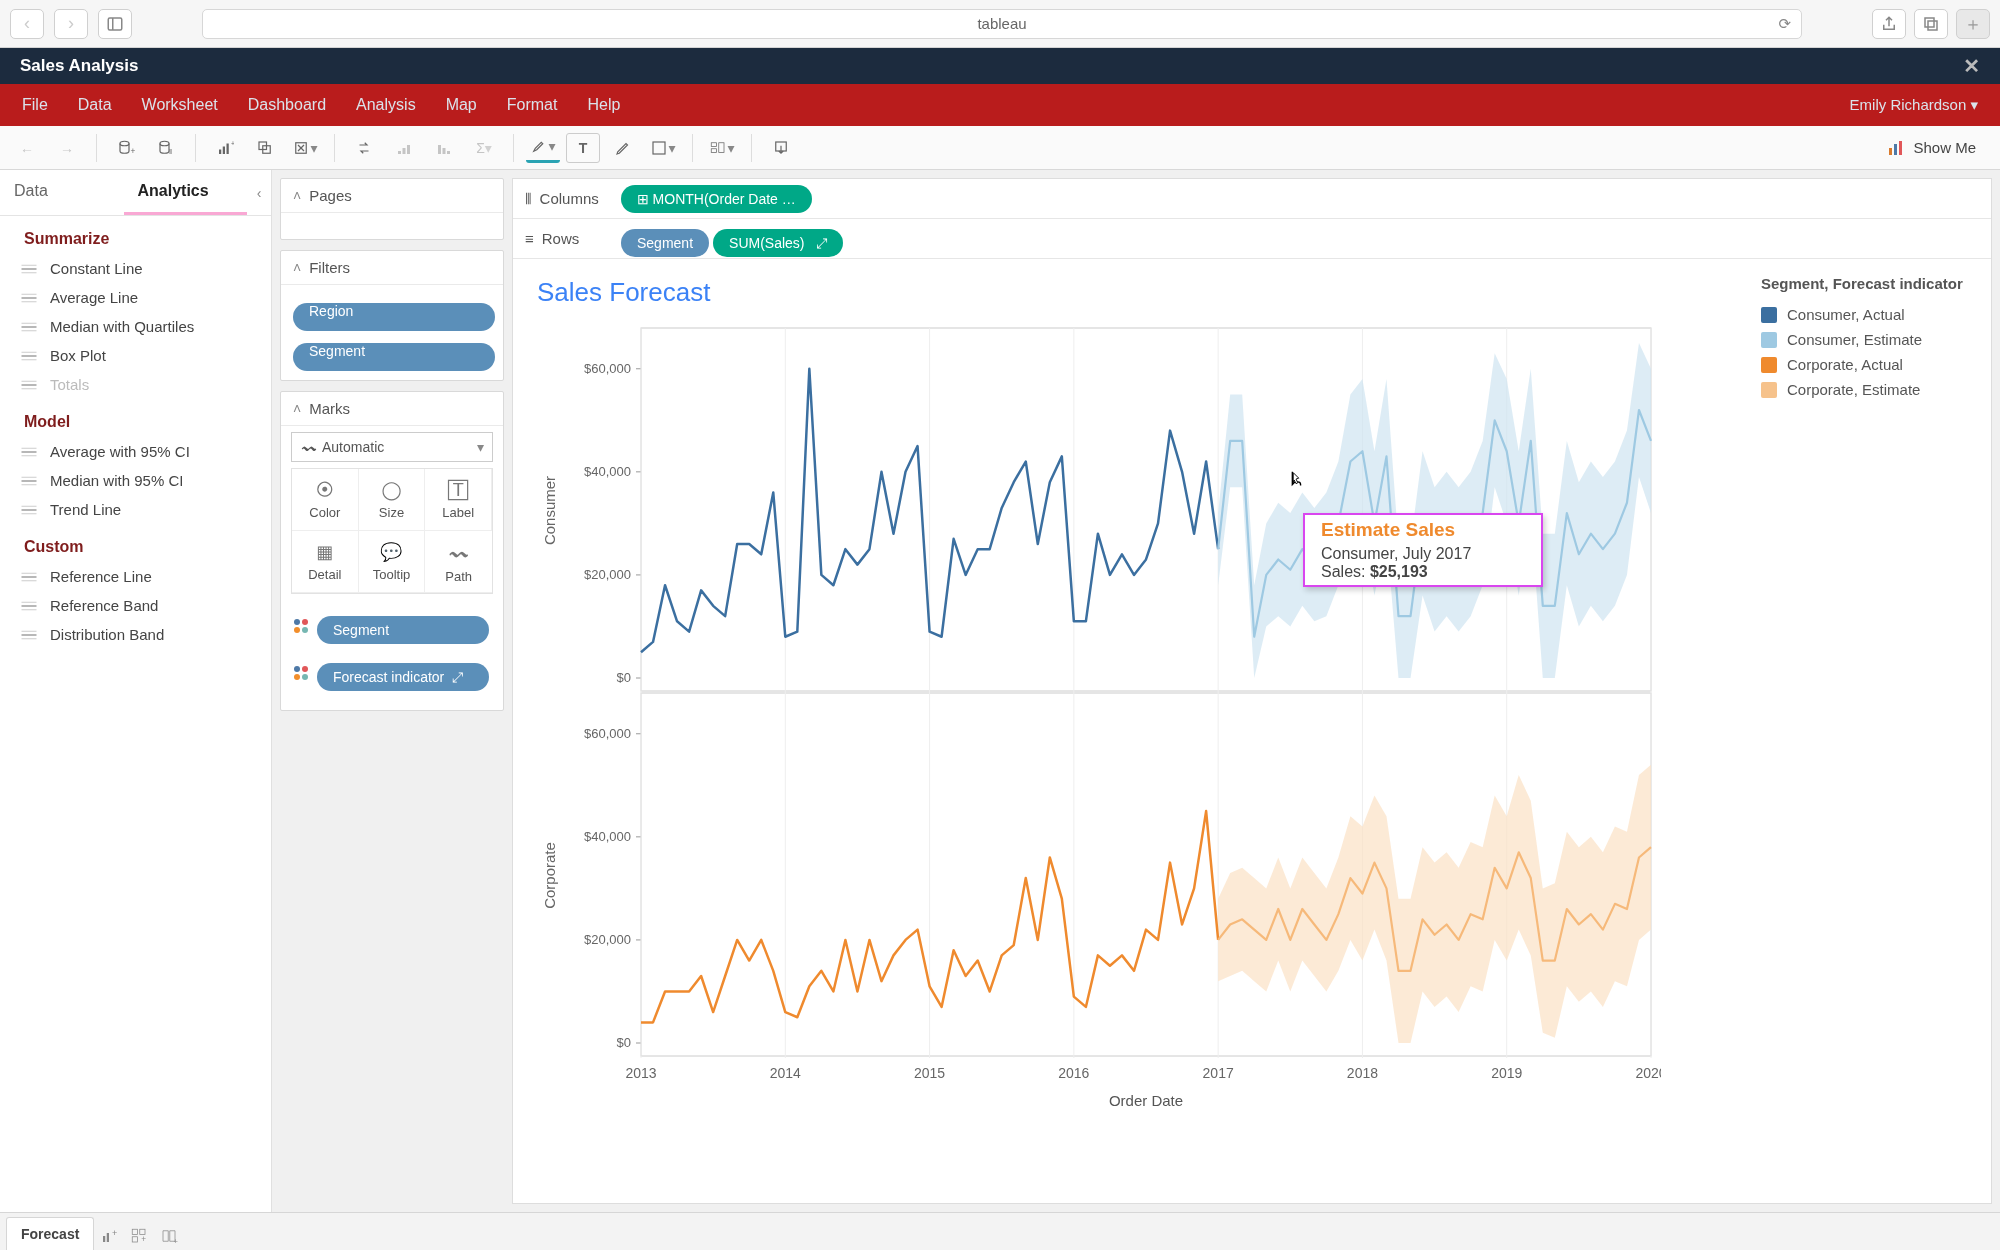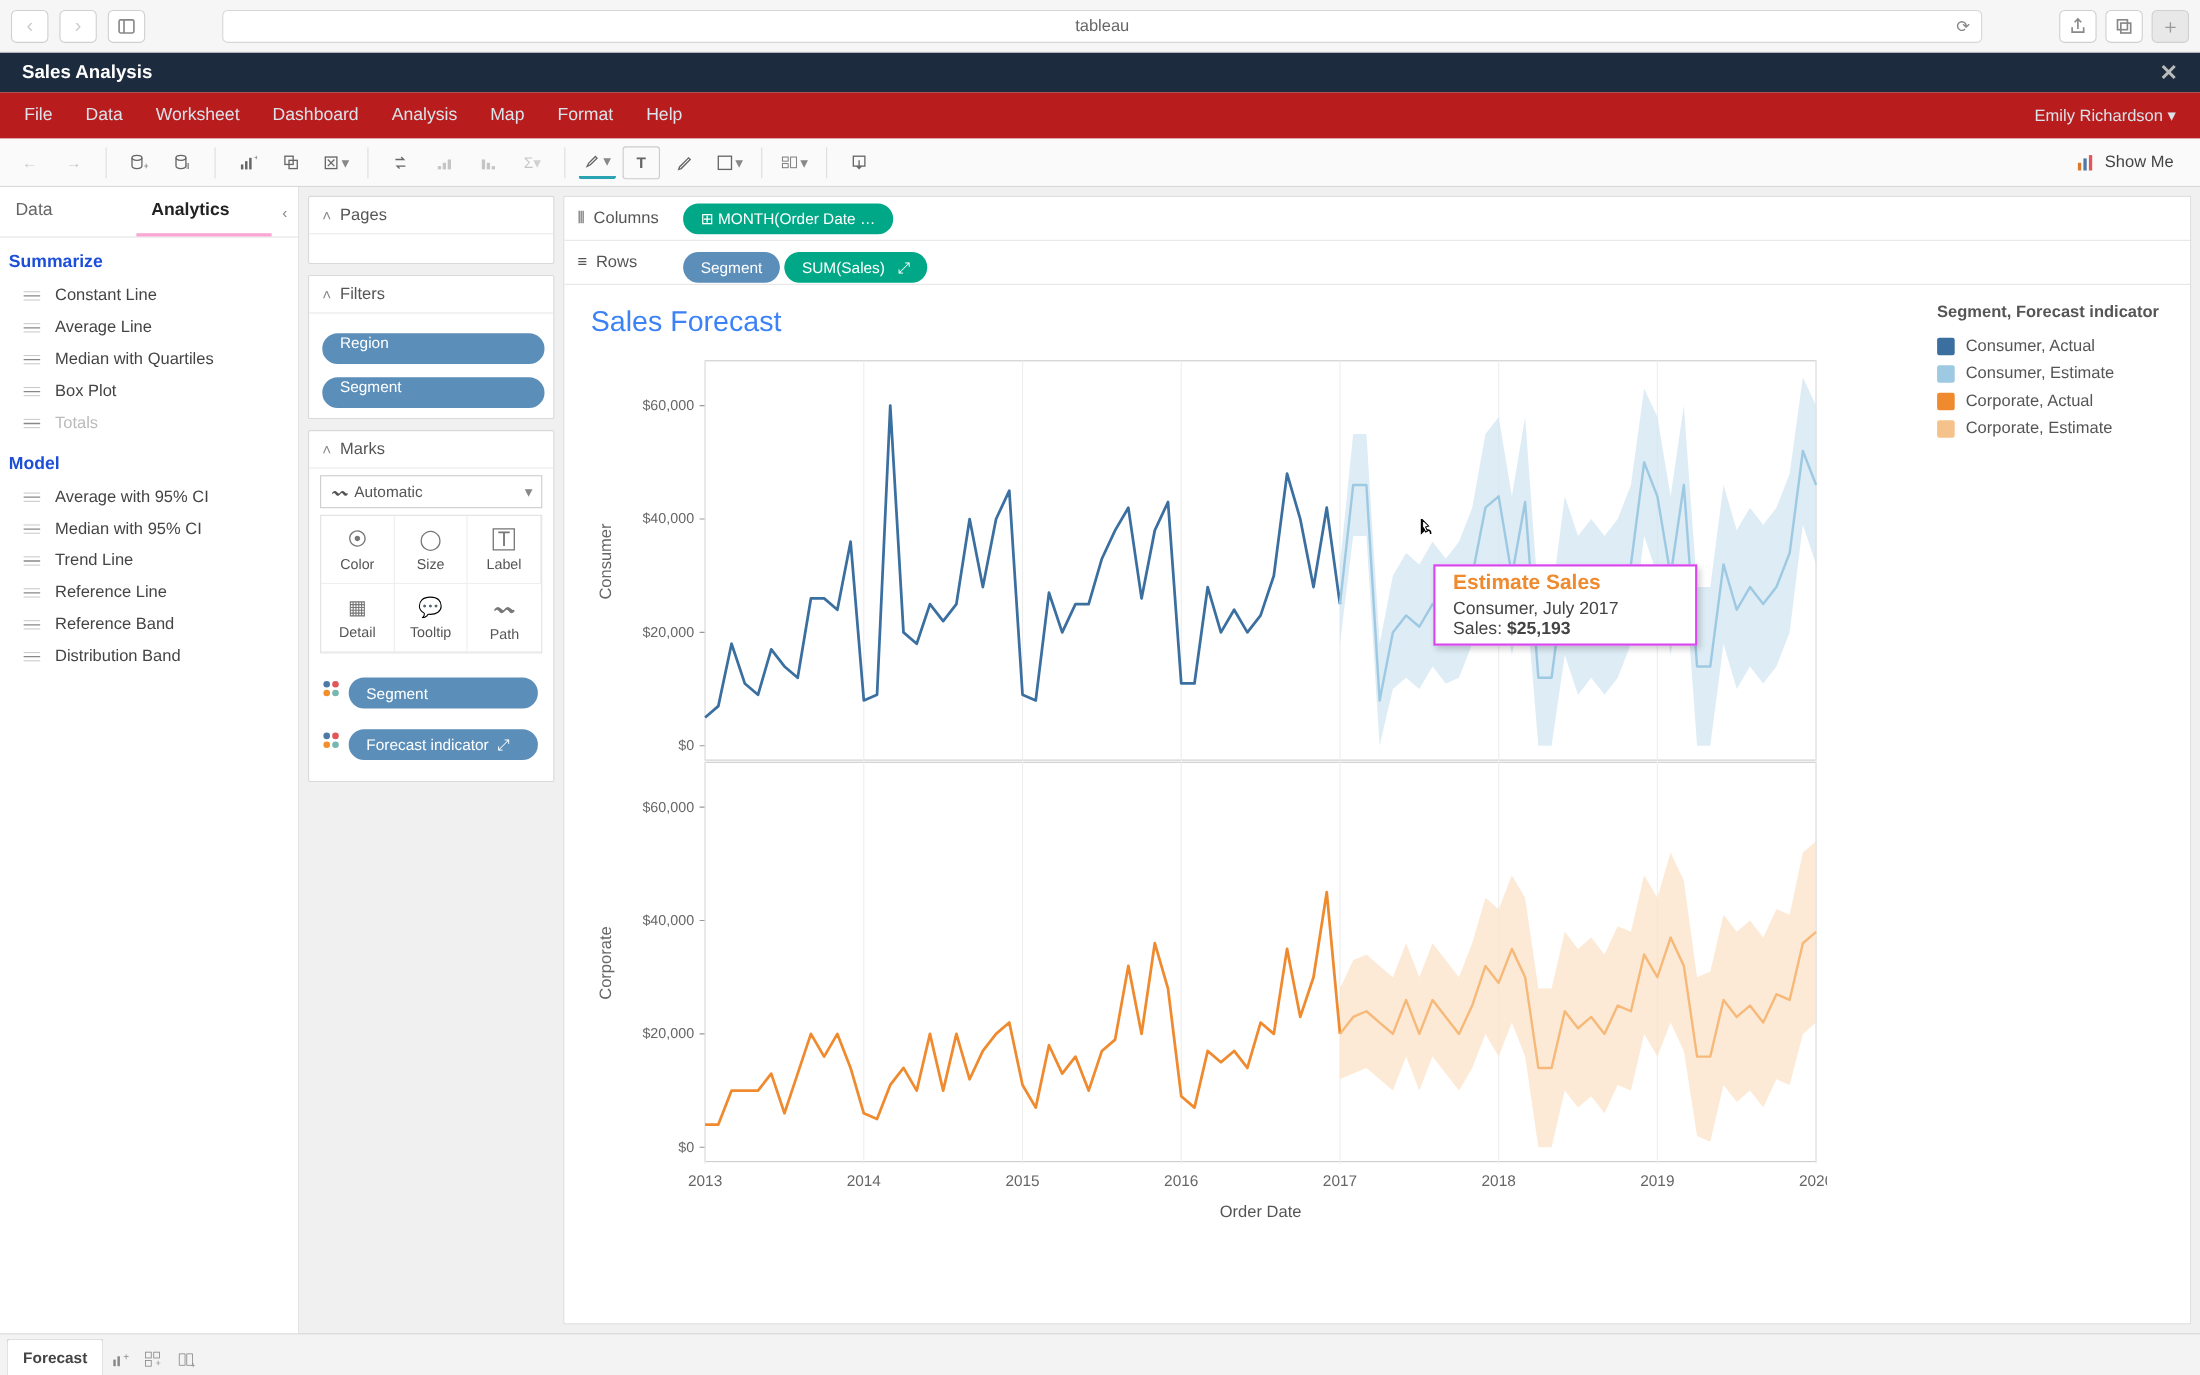--- a/index.html
+++ b/index.html
@@ -33,21 +33,21 @@
 
   
   .main { display:flex; height: calc(100% - 48px - 36px - 42px - 44px - 38px); background:#f0f0f0; }
 
   
   .sidebar { width: 272px; background:#fff; border-right:1px solid #e0e0e0; padding:0; }
   .side-tabs { display:flex; border-bottom:1px solid #e4e4e4; }
   .side-tab { flex:1; padding:12px 14px; font-size:16px; color:#666; text-align:left; position:relative;}
   .side-tab.active { color:#222; font-weight:600; border-bottom:3px solid #f9a8d4; }
   .side-caret { width:24px; display:flex; align-items:center; justify-content:center; color:#888;}
-  .section-head { padding:14px 8px 6px; font-size:16px; font-weight:700; color:#1d4ed8;}
+  .section-head { padding:14px 24px 6px; font-size:16px; font-weight:700; color:#7f1d1d;}
   .an-item { display:flex; align-items:center; gap:12px; padding:6px 20px; font-size:15px; color:#444;}
   .an-item.disabled{color:#bbb;}
   .an-icon{ width:18px; height:14px; display:inline-block; }
 
   
   .cards { width: 240px; padding: 8px; display:flex; flex-direction:column; gap:10px; }
   .card { background:#fff; border:1px solid #d9d9d9; border-radius:2px; }
   .card-head { display:flex; align-items:center; gap:8px; padding:8px 12px; border-bottom:1px solid #eaeaea; color:#555; font-size:15px;}
   .card-body { padding:6px 10px; min-height:10px; }
   .pill { display:inline-flex; align-items:center; height:28px; border-radius:14px; padding:0 16px; font-size:14px; color:#fff; margin:3px 2px; white-space:nowrap; }
@@ -339,20 +339,21 @@
           <span class="an-icon">
             <svg viewBox="0 0 24 16" width="18" height="14">
               <line x1="2" y1="8" x2="22" y2="8" stroke="#888" stroke-width="1.6"></line>
               <line x1="2" y1="3" x2="22" y2="3" stroke="#bbb"></line>
               <line x1="2" y1="13" x2="22" y2="13" stroke="#bbb"></line>
             </svg>
           </span>
           <span>Trend Line</span>
         </div>
       </div>
+    <div class="section-head">Custom</div>
     <div id="an-cus">
         <div class="an-item">
           <span class="an-icon">
             <svg viewBox="0 0 24 16" width="18" height="14">
               <line x1="2" y1="8" x2="22" y2="8" stroke="#888" stroke-width="1.6"></line>
               <line x1="2" y1="3" x2="22" y2="3" stroke="#bbb"></line>
               <line x1="2" y1="13" x2="22" y2="13" stroke="#bbb"></line>
             </svg>
           </span>
           <span>Reference Line</span>

